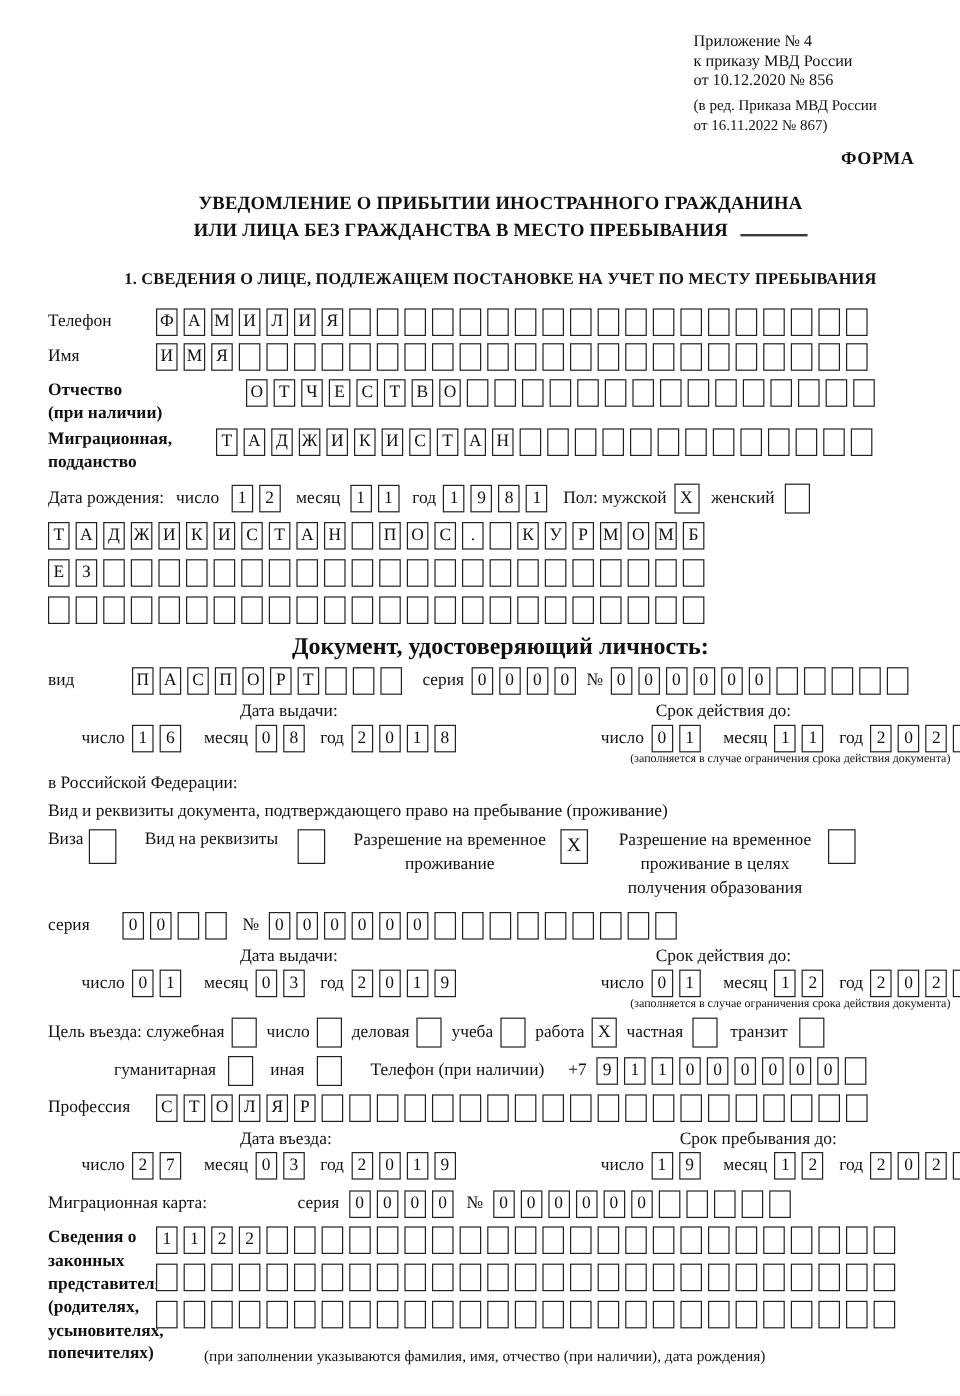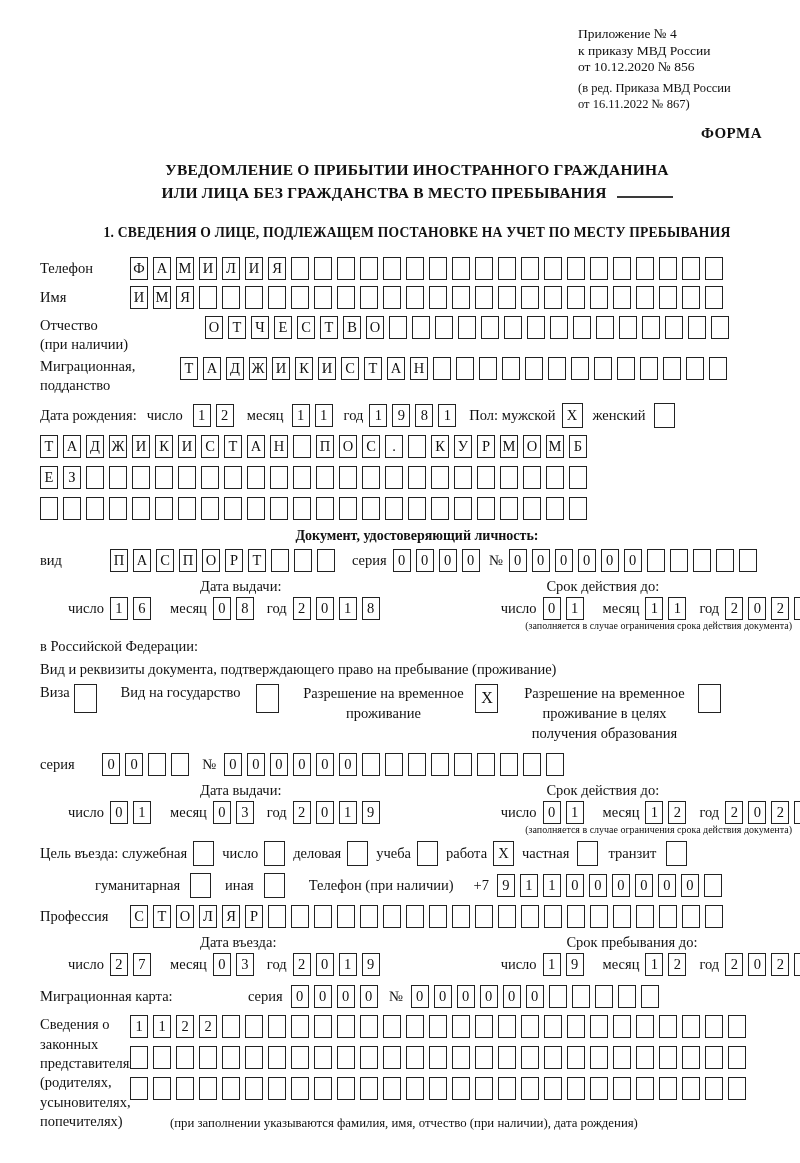--- a/index.html
+++ b/index.html
@@ -11,33 +11,33 @@
   }
   .hdr-block { margin-left:538px; font-size:13.5px; line-height:1.24; }
   .hdr-amend { margin-top:5px; font-size:12.5px; }
   .forma { text-align:right; padding-right:32px; font-weight:bold; font-size:15px; margin-top:13px; letter-spacing:.5px; }
   .title { text-align:center; font-weight:bold; font-size:15.5px; margin-top:16px; line-height:1.5; letter-spacing:.2px; }
   .blank-line { display:inline-block; width:56px; height:13px; border-bottom:2.5px solid #3a3a3a; margin-left:10px; }
   .sec-heading { text-align:center; font-weight:bold; font-size:13.6px; margin-top:20px; letter-spacing:.2px; }
   .row { display:flex; align-items:center; flex-wrap:nowrap; }
   .row.top { align-items:flex-start; }
   .flabel { flex:0 0 auto; }
-  .ml { white-space:pre-line; line-height:1.34; }
+  .ml { white-space:pre-line; line-height:1.34;font-weight:bold; }
   .w70 { width:70px; } .w90 { width:90px; } .w140 { width:140px; } .w150 { width:150px; } .w165 { width:165px; }
   .boxes { display:inline-flex; flex:0 0 auto; align-items:center; }
   .cb {
     flex:0 0 auto; width:18px; height:23px; border:1.6px solid #222;
     margin-right:5px; text-align:center; line-height:20px; font-size:14.5px;
     display:inline-block; background:#fff;
   }
   .cbx .cb { width:21px; height:25px; margin-right:0; line-height:22px; }
   .cbx2 .cb { width:23px; height:29px; margin-right:0; line-height:26px; font-size:16px; }
   .stack { display:flex; flex-direction:column; }
   .stack .boxes { margin-bottom:8px; }
-  .center-bold { text-align:center; font-weight:bold; font-size:14px; }
+  .center-bold { text-align:center; font-weight:bold; font-size:20px; }
   .note-right { text-align:right; font-size:10px; padding-right:2px; }
   .note-small { font-size:12.8px; }
   .dgroup { display:inline-flex; align-items:center; }
   .dgroup > span.dl { margin-right:6px; }
   .dgroup .boxes { margin-right:8px; }
   .clabel { text-align:center; white-space:pre-line; line-height:1.35; }
   .mr6 { margin-right:6px; } .mr8 { margin-right:8px; } .mr10 { margin-right:10px; }
 </style>
 </head>
 <body>
@@ -390,21 +390,21 @@
   <div class="note-right">(заполняется в случае ограничения срока действия документа)</div>
 
   <div style="margin-top:7px">в Российской Федерации:</div>
   <div style="margin-top:6px">Вид и реквизиты документа, подтверждающего право на пребывание (проживание)</div>
 
   <div class="row top" style="margin-top:6px">
     <span>Виза</span>
     <span class="boxes cbx2" style="margin-left:4px">
         <span class="cb"></span>
       </span>
-    <span style="margin-left:24px">Вид на государство</span>
+    <span style="margin-left:24px">Вид на реквизиты</span>
     <span class="boxes cbx2" style="margin-left:16px">
         <span class="cb"></span>
       </span>
     <span class="clabel" style="margin-left:18px; width:172px">Разрешение на временное
 проживание</span>
     <span class="boxes cbx2" style="margin-left:6px">
         <span class="cb">X</span>
       </span>
     <span class="clabel" style="margin-left:16px; width:180px">Разрешение на временное
 проживание в целях

